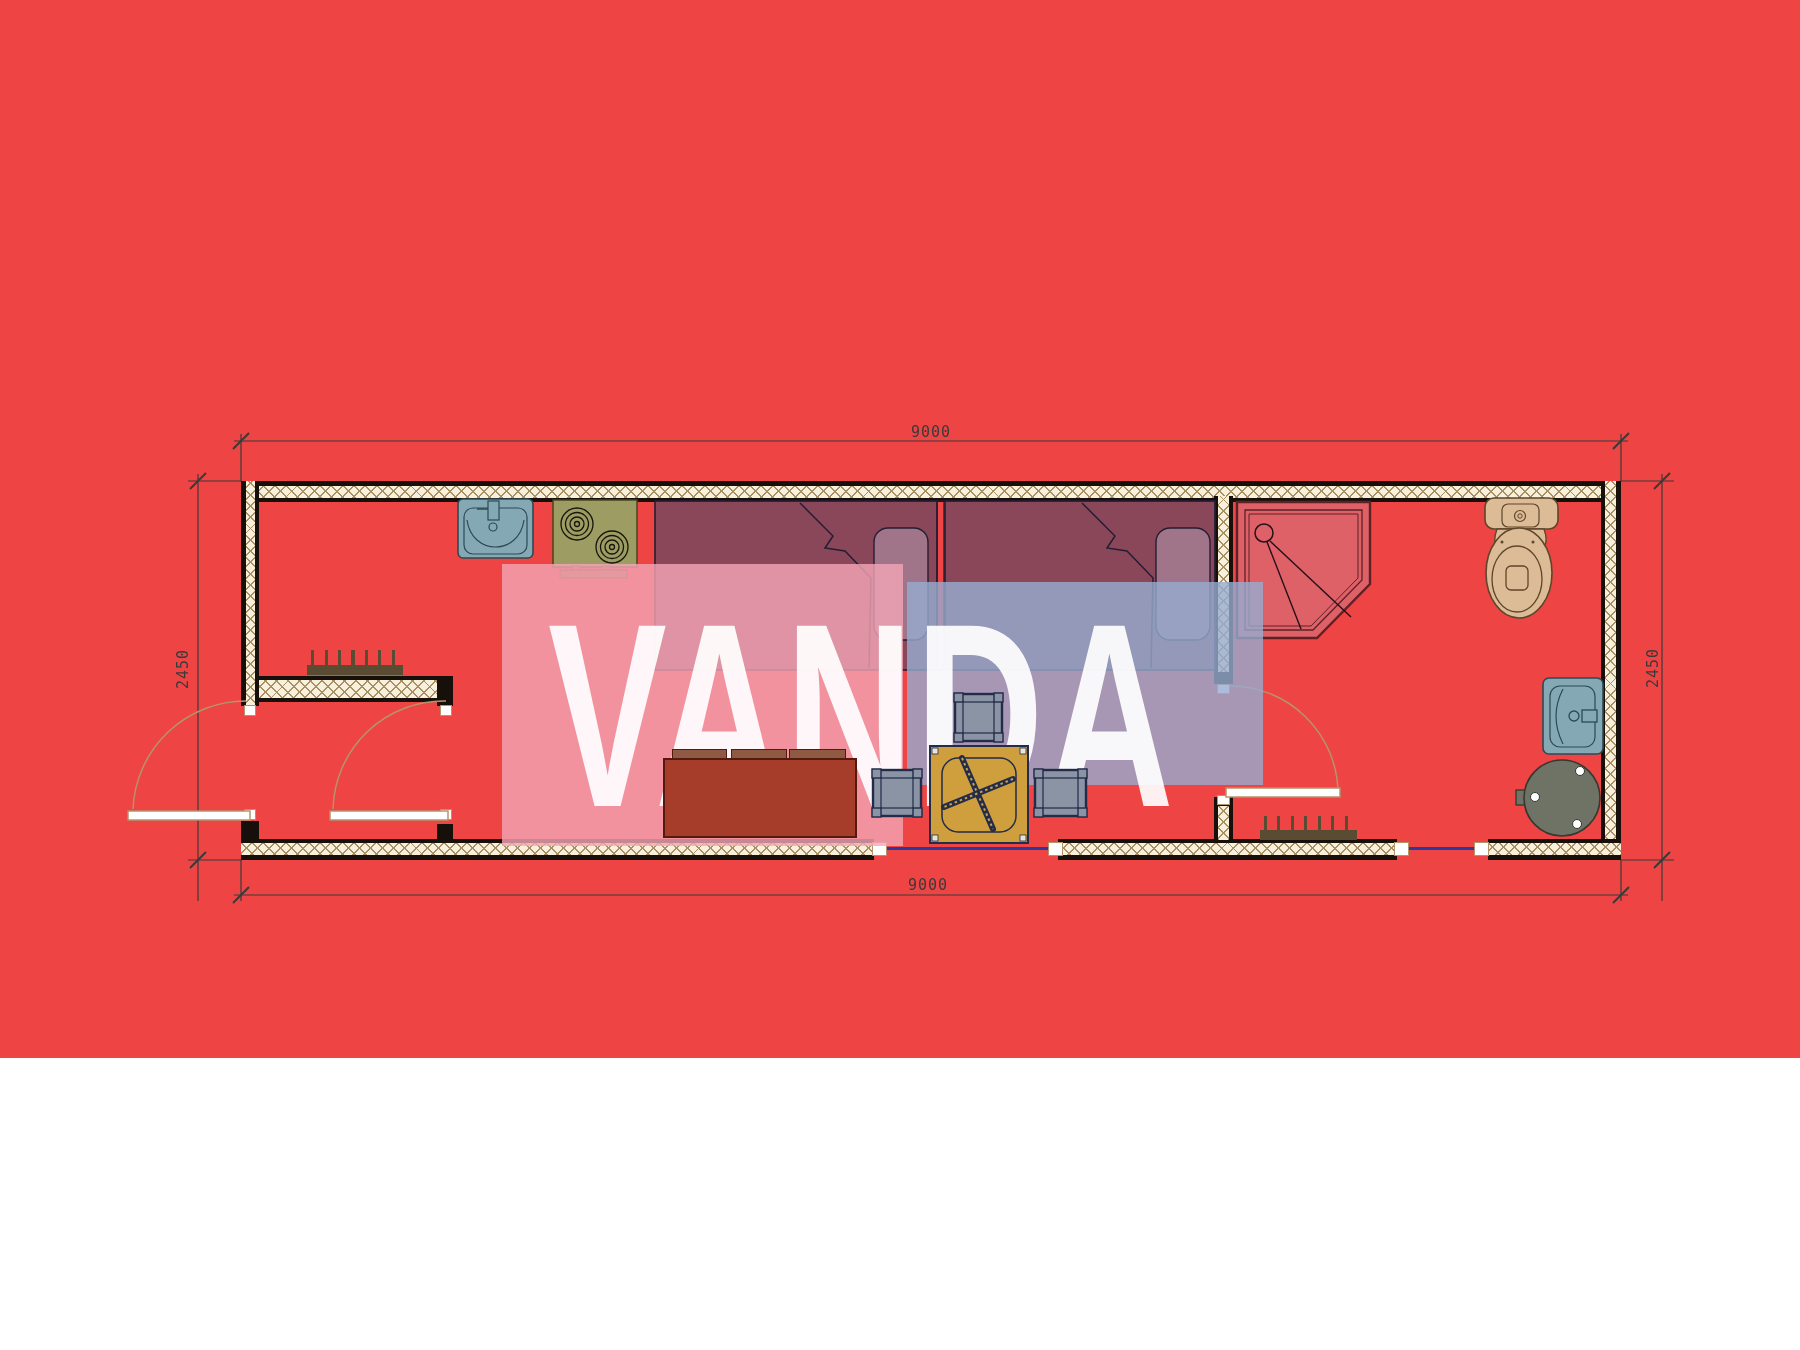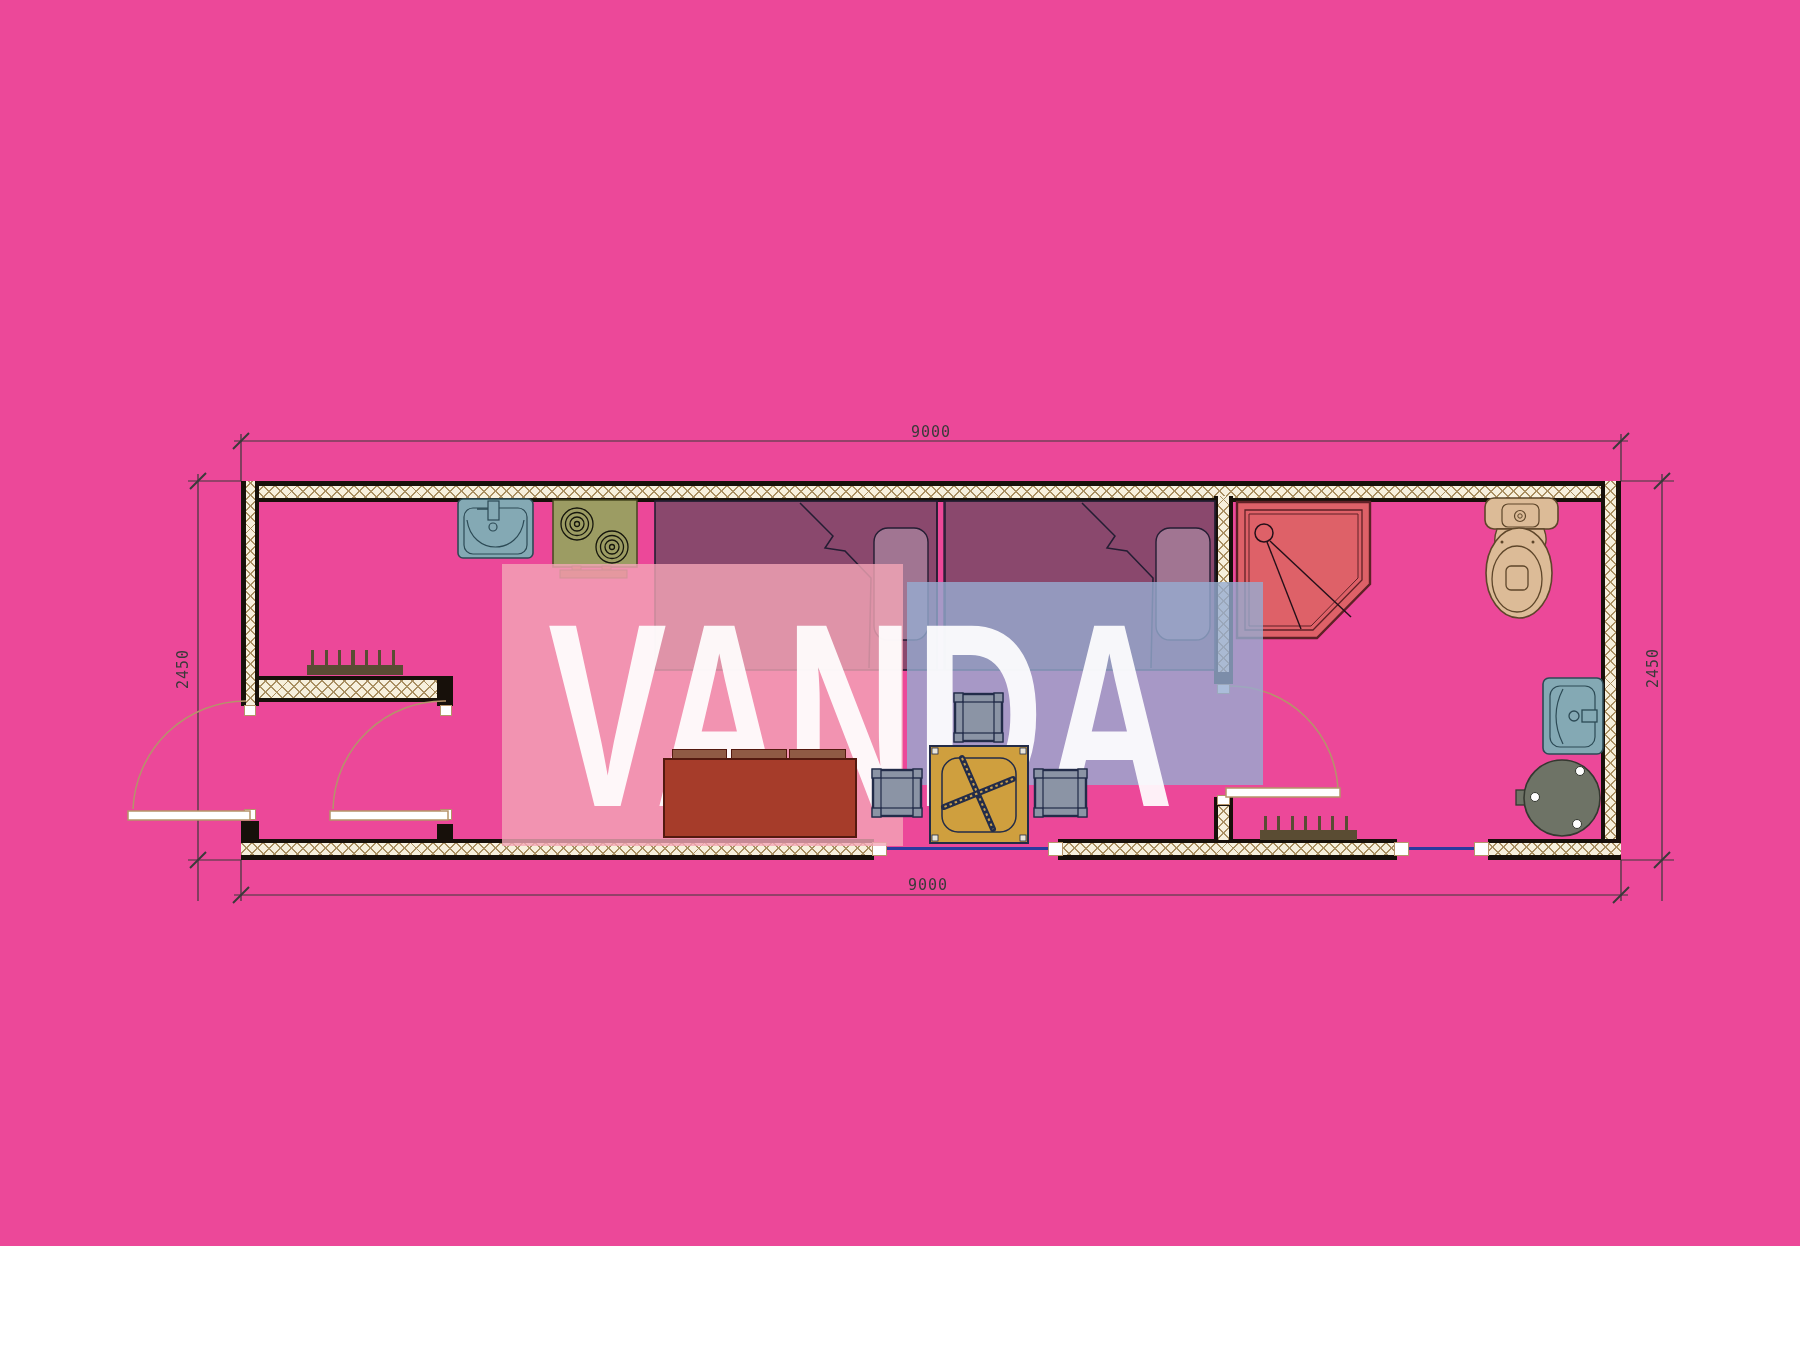--- a/index.html
+++ b/index.html
@@ -1,16 +1,16 @@
 <!DOCTYPE html>
 <html style="--ink: #17100a; --hatch-bg: #f7f0dd; --hatch-line: #a98f62; --dim: #3a3a3a; --door: #b5946a; --window: #2b3a9e; --bed: rgba(110,72,96,0.78); --bed-line: #241d33; --pillow: rgba(180,154,176,0.55); --shower: #de6168; --shower-line: #5e2126; --sink: #84a9b4; --sink-line: #2c4a55; --stove: #9c9c63; --stove-line: #46461f; --vent: #a85f43; --toilet: #dcbb97; --toilet-line: #5e462a; --boiler: #6e7366; --boiler-line: #343830; --sofa: #a63c2a; --sofa-line: #54190f; --sofa-tab: #8f5a44; --table: #cf9f3e; --table-line: #232c49; --table-thread: #caa04c; --stool: #8b94a5; --stool-line: #222c49; --radiator: #5a4c33; --wm-pink: rgba(244,166,183,0.8); --wm-blue: rgba(150,173,209,0.8); --wm-text: rgba(255,255,255,0.92);"><head>
 <meta charset="utf-8">
 <style>
   html,body{margin:0;padding:0;background:#fff;}
-  #canvas{position:relative;width:1800px;height:1246px;background:#ec4899;overflow:hidden;
+  #canvas{position:relative;width:1800px;height:1058px;background:#ef4444;overflow:hidden;
           font-family:"Liberation Sans",sans-serif;}
   .abs{position:absolute;box-sizing:border-box;}
   svg.layer{position:absolute;left:0;top:0;pointer-events:none;}
   
   .hatch{background-color:var(--hatch-bg,#f7f0dd);
     background-image:
       repeating-linear-gradient(45deg, var(--hatch-line,#a98f62) 0 1.4px, transparent 1.4px 8px),
       repeating-linear-gradient(-45deg, var(--hatch-line,#a98f62) 0 1.4px, transparent 1.4px 8px);}
   .wall{border:0 solid var(--ink,#17100a);}
   .wall-h{border-top-width:5px;border-bottom-width:4px;}

